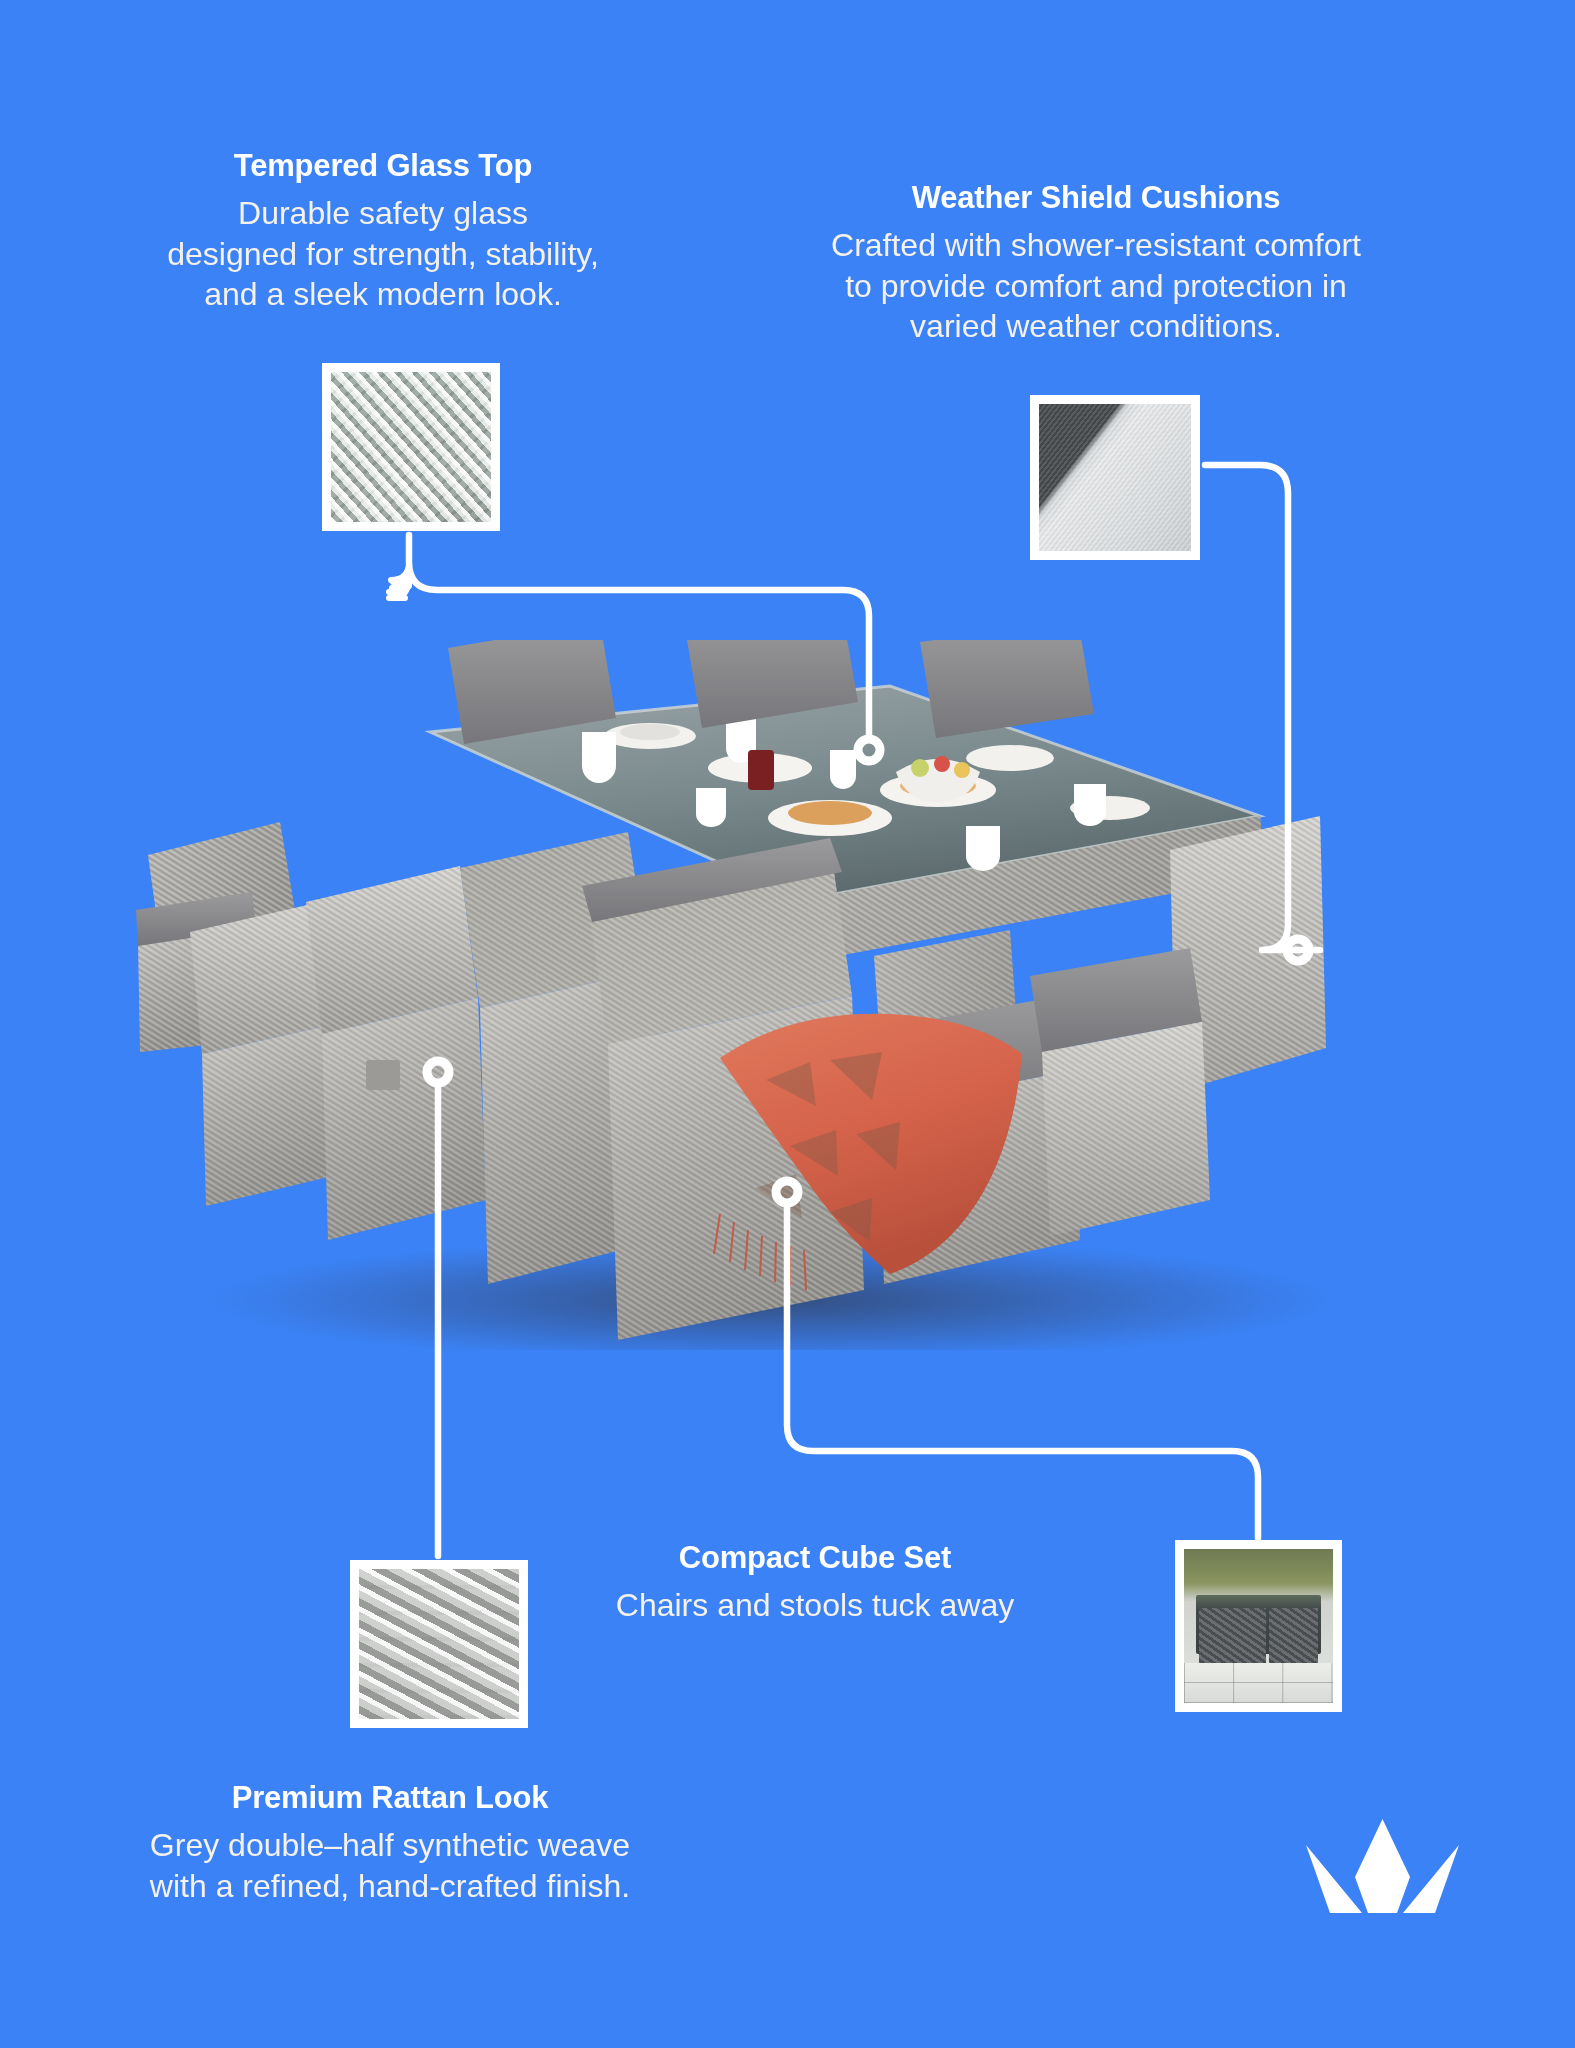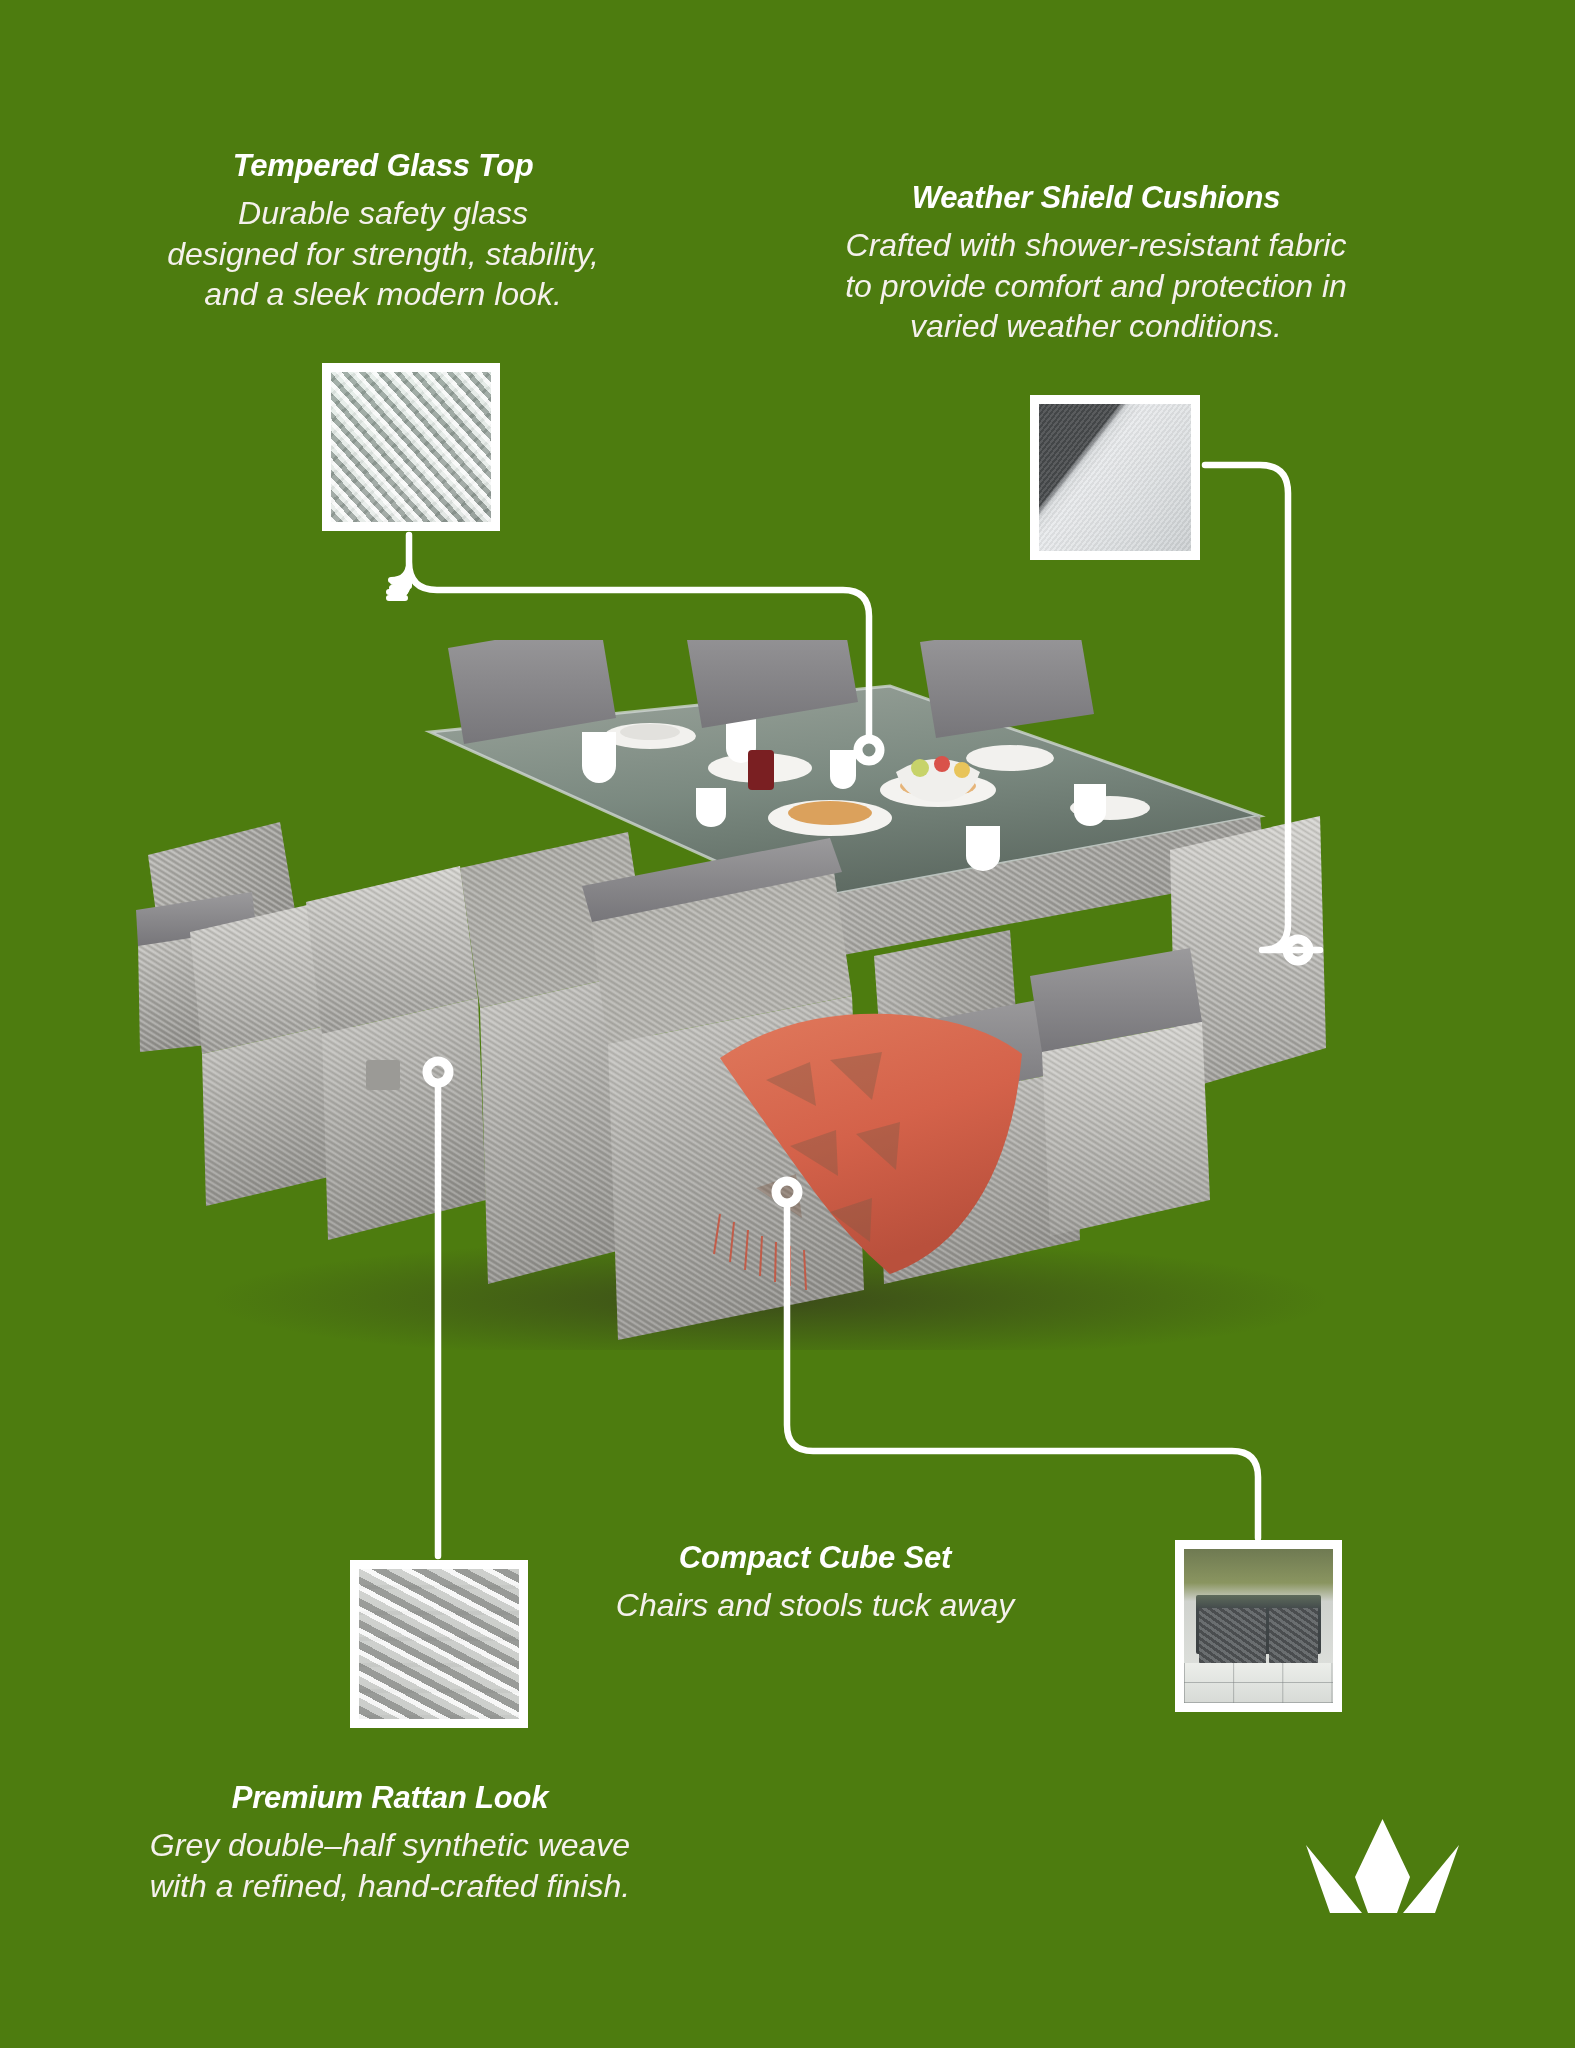--- a/index.html
+++ b/index.html
@@ -144,21 +144,21 @@
     pointer-events: none;
   }
 
   
   #logo { position: absolute; left: 1300px; top: 1815px; width: 165px; height: 120px; }
   #logo svg { width: 100%; height: 100%; display: block; }
 </style>
 </head>
 <body style="background: rgb(77, 63, 58);">
 
-<div id="page" style="background: #4d7c0f; font-style: italic;">
+<div id="page" style="background: #3b82f6;">
 
   <div id="photo">
     <svg viewBox="0 0 1290 710" preserveAspectRatio="none" aria-hidden="true">
       <defs>
         <linearGradient id="rtnA" x1="0" y1="0" x2="0.3" y2="1">
           <stop offset="0" stop-color="#c9c8c4"></stop>
           <stop offset="0.5" stop-color="#a9a8a4"></stop>
           <stop offset="1" stop-color="#8e8d89"></stop>
         </linearGradient>
         <linearGradient id="rtnB" x1="0" y1="0" x2="1" y2="0.6">
@@ -489,21 +489,21 @@
     <p class="body">
       <span>Durable safety glass</span>
       <span>designed for strength, stability,</span>
       <span>and a sleek modern look.</span>
     </p>
   </div>
 
   <div class="callout" id="co-cushion">
     <p class="title">Weather Shield Cushions</p>
     <p class="body">
-      <span>Crafted with shower-resistant fabric</span>
+      <span>Crafted with shower-resistant comfort</span>
       <span>to provide comfort and protection in</span>
       <span>varied weather conditions.</span>
     </p>
   </div>
 
   <div class="callout" id="co-cube">
     <p class="title">Compact Cube Set</p>
     <p class="body">
       <span>Chairs and stools tuck away</span>
     </p>

